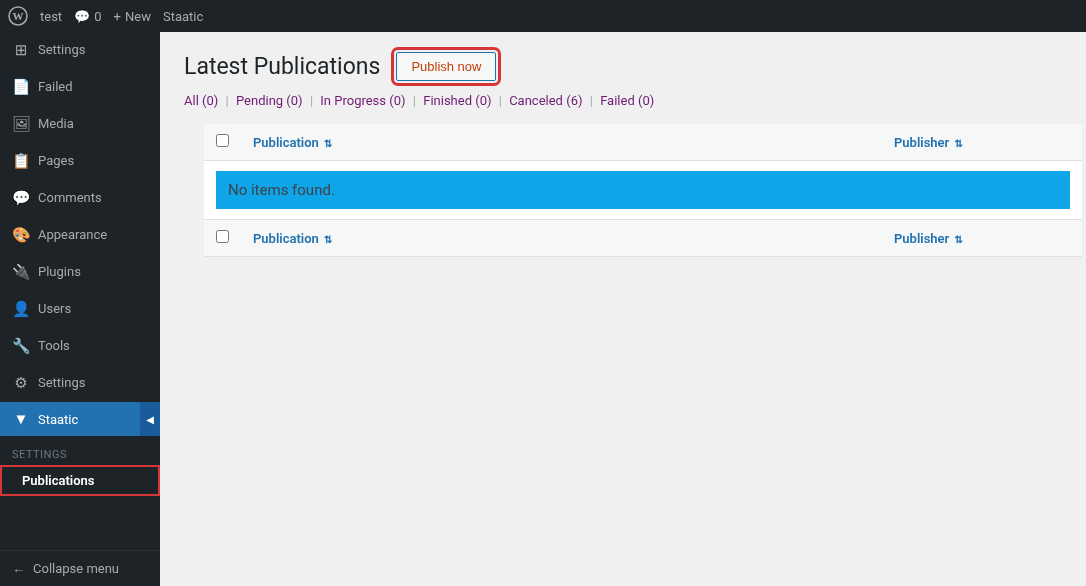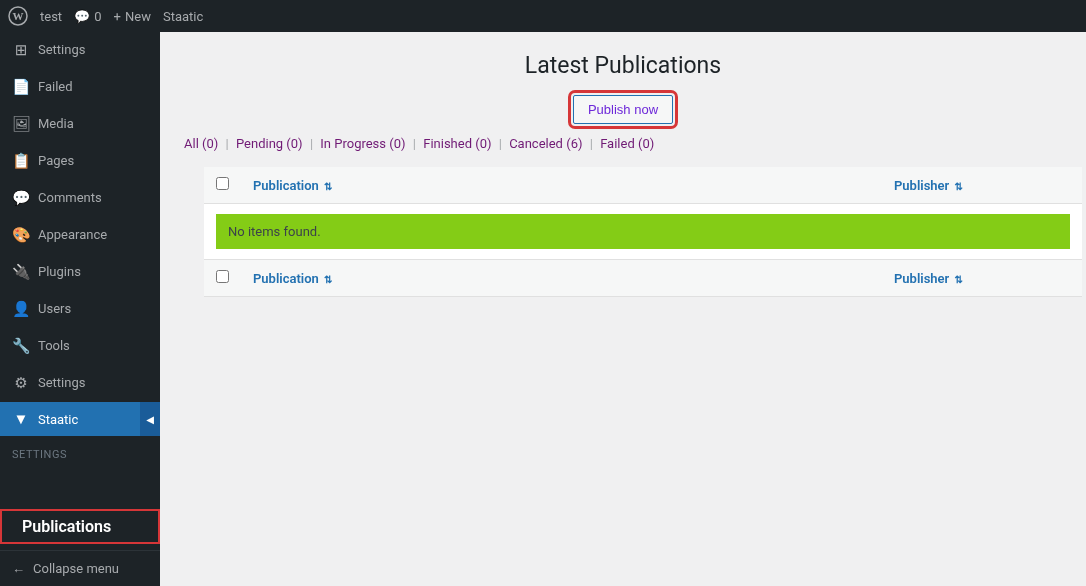--- a/index.html
+++ b/index.html
@@ -56,23 +56,22 @@
       text-transform: uppercase;
       letter-spacing: 0.5px;
     }
 
     .sidebar-sub-item {
       display: flex;
       align-items: center;
       padding: 6px 12px 6px 20px;
       color: #a7aaad;
       cursor: pointer;
-      font-size: 16px;
+      font-size: 13px;
       border: 2px solid transparent;
-      margin-top: 44px;
     }
     .sidebar-sub-item.active-sub {
       color: #fff;
       font-weight: 600;
       border: 2px solid #d63638;
     }
 
     .sidebar-staatic {
       background: #2271b1;
       color: #fff;
@@ -116,32 +115,31 @@
       background: #f0f0f1;
       overflow-y: auto;
       padding: 20px 24px;
     }
 
     .page-header {
       display: flex;
       align-items: center;
       gap: 16px;
       margin-bottom: 12px;
-      flex-direction: column;
     }
     .page-title {
       font-size: 23px;
       font-weight: 400;
       color: #1d2327;
     }
 
     .publish-now-btn {
       background: #f6f7f7;
       border: 1px solid #2271b1;
-      color: #6d28d9;
+      color: #c2410c;
       padding: 6px 14px;
       font-size: 13px;
       cursor: pointer;
       border-radius: 2px;
       outline: 3px solid #d63638;
       outline-offset: 2px;
     }
 
     .filter-bar {
       margin-bottom: 16px;
@@ -175,23 +173,23 @@
       font-size: 13px;
     }
     .publications-table th.sortable {
       cursor: pointer;
       user-select: none;
     }
     .sort-icon { font-size: 10px; margin-left: 2px; color: #2271b1; }
 
     .no-items {
       color: #3c434a;
-      font-size: 13px;
+      font-size: 15px;
       padding: 10px 12px;
-      background: #84cc16;
+      background: #0ea5e9;
     }
 
     .cb-col { width: 28px; }
     .publisher-col { width: 200px; }
 
     input[type="checkbox"] { cursor: pointer; }
   </style>
 </head>
 <body>
 

